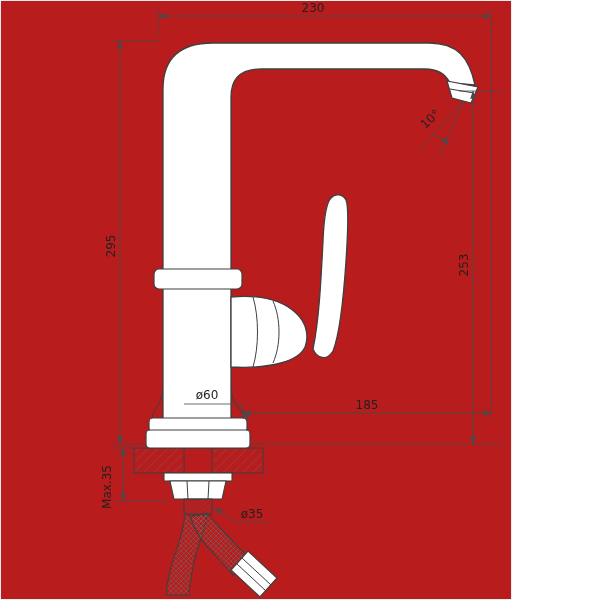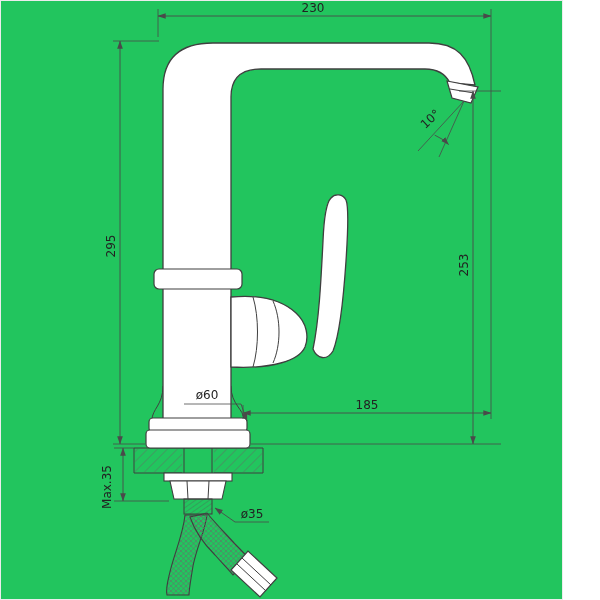--- a/index.html
+++ b/index.html
@@ -1,19 +1,19 @@
 <!DOCTYPE html>
 <html><head>
 <meta charset="utf-8">
 <style>
   html,body{margin:0;padding:0;background:#ffffff;}
   .canvas{
     position:relative;
-    width:563px;height:600px;
-    background:#22c55e;
+    width:512px;height:600px;
+    background:#b91c1c;
     border:1px solid #ececec;
     box-sizing:border-box;
     font-family:"DejaVu Sans", sans-serif;
     overflow:hidden;
   }
   svg{display:block;}
   .outline{fill:#ffffff;stroke:#3f3f3f;stroke-width:1.3;stroke-linejoin:round;}
   .detail{fill:none;stroke:#3f3f3f;stroke-width:1;}
   .dim{stroke:#4a4a4a;stroke-width:0.9;fill:none;}
   .ext{stroke:#4a4a4a;stroke-width:0.8;fill:none;}

